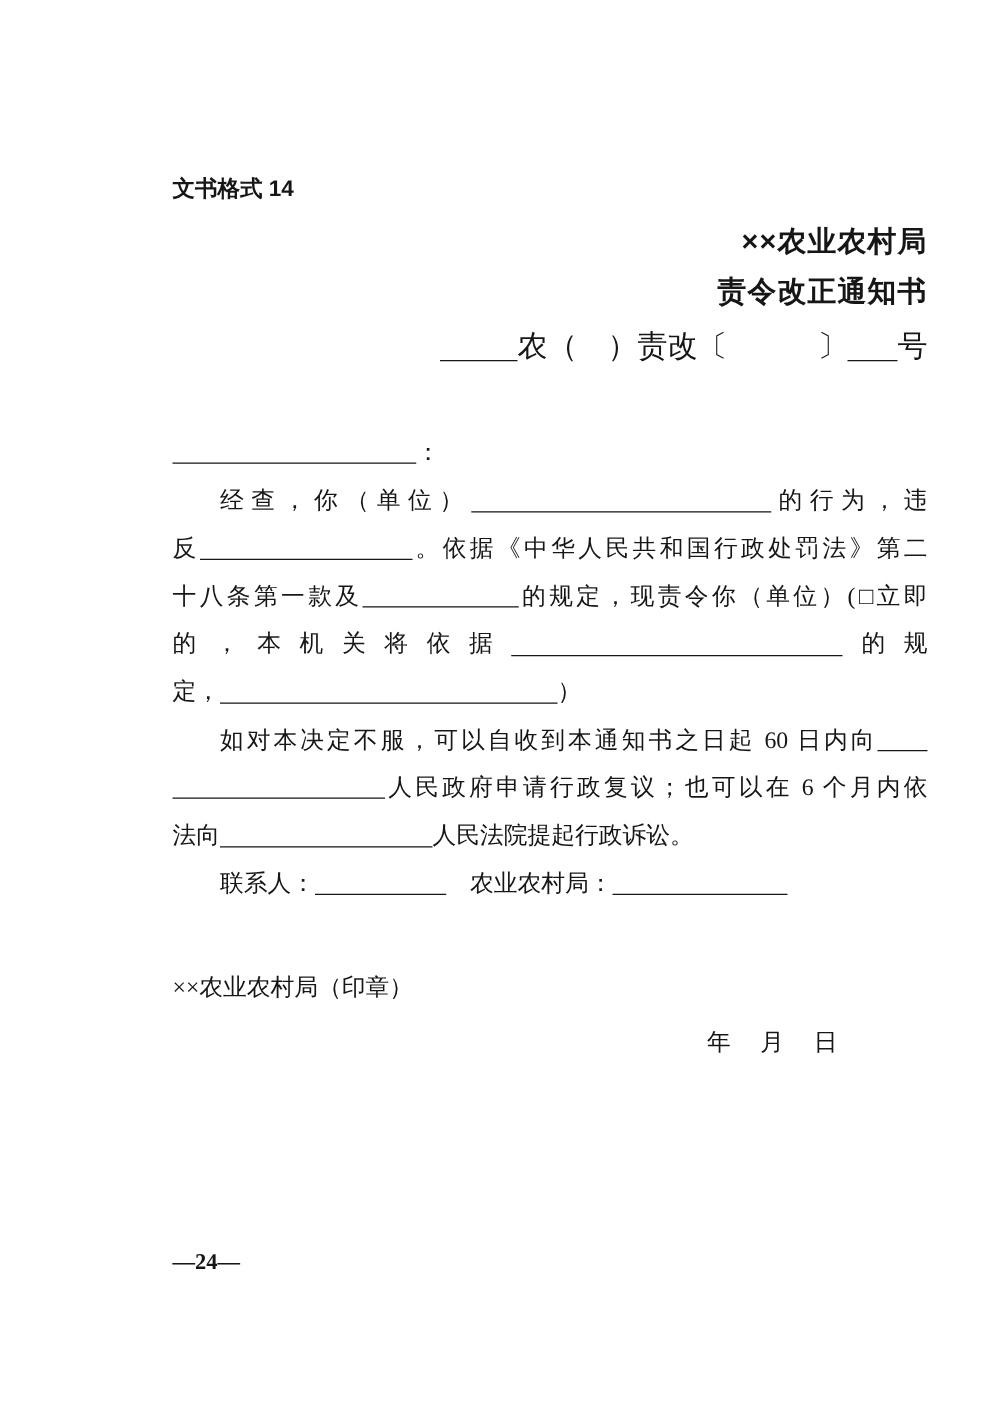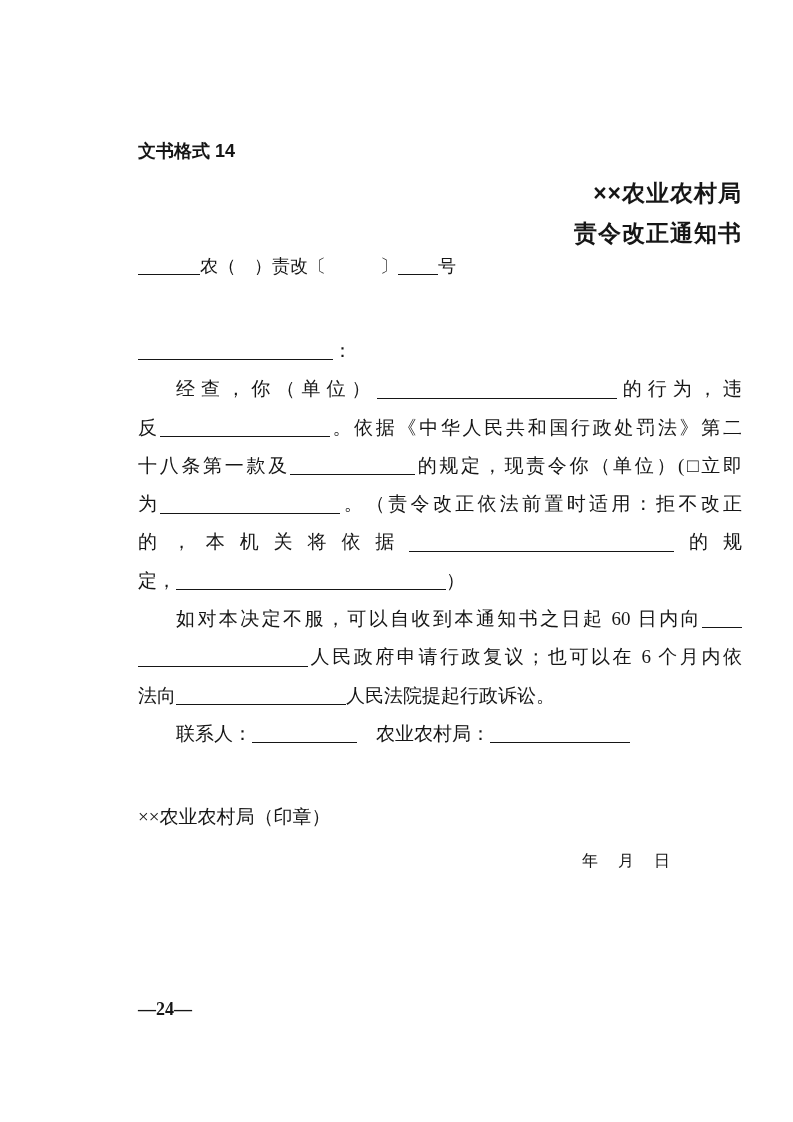--- a/index.html
+++ b/index.html
@@ -29,23 +29,23 @@
   }
   .title {
     text-align: right;
     font-weight: bold;
     font-family: "Liberation Sans", "DejaVu Sans", sans-serif;
     letter-spacing: 1px;
   }
   .title-org { font-size: 23px; margin-top: 12px; line-height: 34px; }
   .title-doc { font-size: 23px; margin-top: 6px; line-height: 34px; }
   .doc-number {
-    margin-top: 0;
-    text-align: left;
-    font-size: 18px;
+    margin-top: 12px;
+    text-align: right;
+    font-size: 24px;
     line-height: 32px;
   }
   .body-lines {
     margin-top: 50px;
     font-size: 19px;
   }
   .line {
     line-height: 38.3px;
     height: 38.3px;
     text-align: left;
@@ -64,21 +64,21 @@
   .sig-org {
     margin-top: 44px;
     padding-right: 20px;
     font-size: 19px;
     line-height: 40px;
   }
   .sig-date {
     margin-top: 4px;
     text-align: right;
     padding-right: 72px;
-    font-size: 16px;
+    font-size: 19px;
     line-height: 40px;
   }
   .page-num {
     position: absolute;
     left: 105px;
     top: 996px;
     font-size: 18px;
     line-height: 26px;
     font-weight: bold;
   }
@@ -90,21 +90,20 @@
   <div class="content">
     <div class="format-label">文书格式 14</div>
     <div class="title title-org">××农业农村局</div>
     <div class="title title-doc">责令改正通知书</div>
     <div class="doc-number"><span class="blank" style="width: 62px;"></span><span class="run">农（　）责改〔　　　〕</span><span class="blank" style="width: 40px;"></span><span class="run">号</span></div>
     <div class="body-lines">
         <div class="line"><span class="blank" style="width: 195px;"></span><span class="run">：</span></div>
         <div class="line indent just"><span class="run">经查，你（单位）</span><span class="blank" style="width: 240px;"></span><span class="run">的行为，违</span></div>
         <div class="line just"><span class="run">反</span><span class="blank" style="width: 170px;"></span><span class="run">。依据《中华人民共和国行政处罚法》第二</span></div>
         <div class="line just"><span class="run">十八条第一款及</span><span class="blank" style="width: 125px;"></span><span class="run">的规定，现责令你（单位）(□立即</span></div>
-        <div class="line just"><span class="run">为</span><span class="blank" style="width: 180px;"></span><span class="run">。（责令改正依法前置时适用：拒不改正</span></div>
         <div class="line just"><span class="run">的，本机关将依据</span><span class="blank" style="width: 265px;"></span><span class="run">的规</span></div>
         <div class="line"><span class="run">定，</span><span class="blank" style="width: 270px;"></span><span class="run">）</span></div>
         <div class="line indent just"><span class="run">如对本决定不服，可以自收到本通知书之日起 60 日内向</span><span class="blank" style="width: 40px;"></span></div>
         <div class="line just"><span class="blank" style="width: 170px;"></span><span class="run">人民政府申请行政复议；也可以在 6 个月内依</span></div>
         <div class="line"><span class="run">法向</span><span class="blank" style="width: 170px;"></span><span class="run">人民法院提起行政诉讼。</span></div>
         <div class="line indent"><span class="run">联系人：</span><span class="blank" style="width: 105px;"></span><span class="run">　农业农村局：</span><span class="blank" style="width: 140px;"></span></div>
       </div>
     <div class="sig-org">××农业农村局（印章）</div>
     <div class="sig-date">年　 月　 日</div>
   </div>

